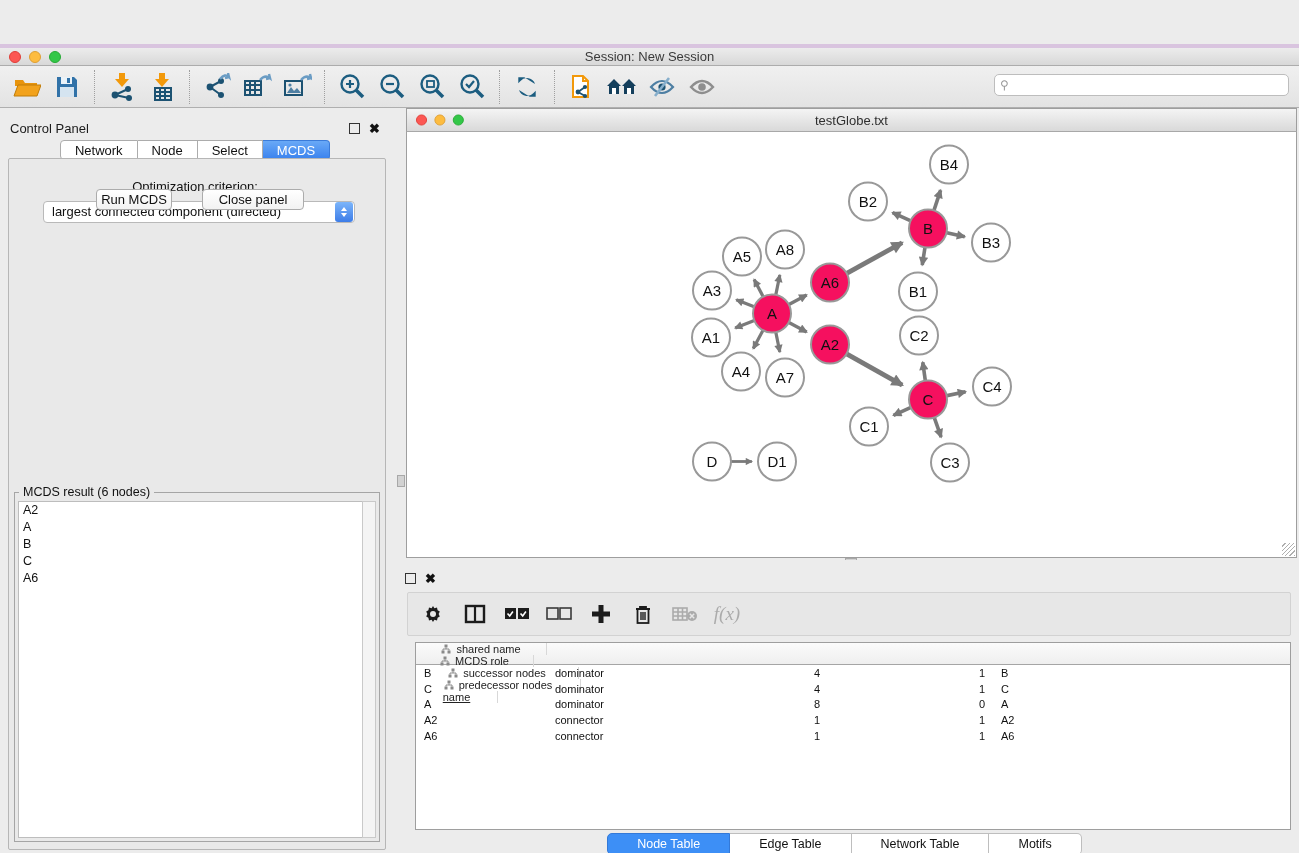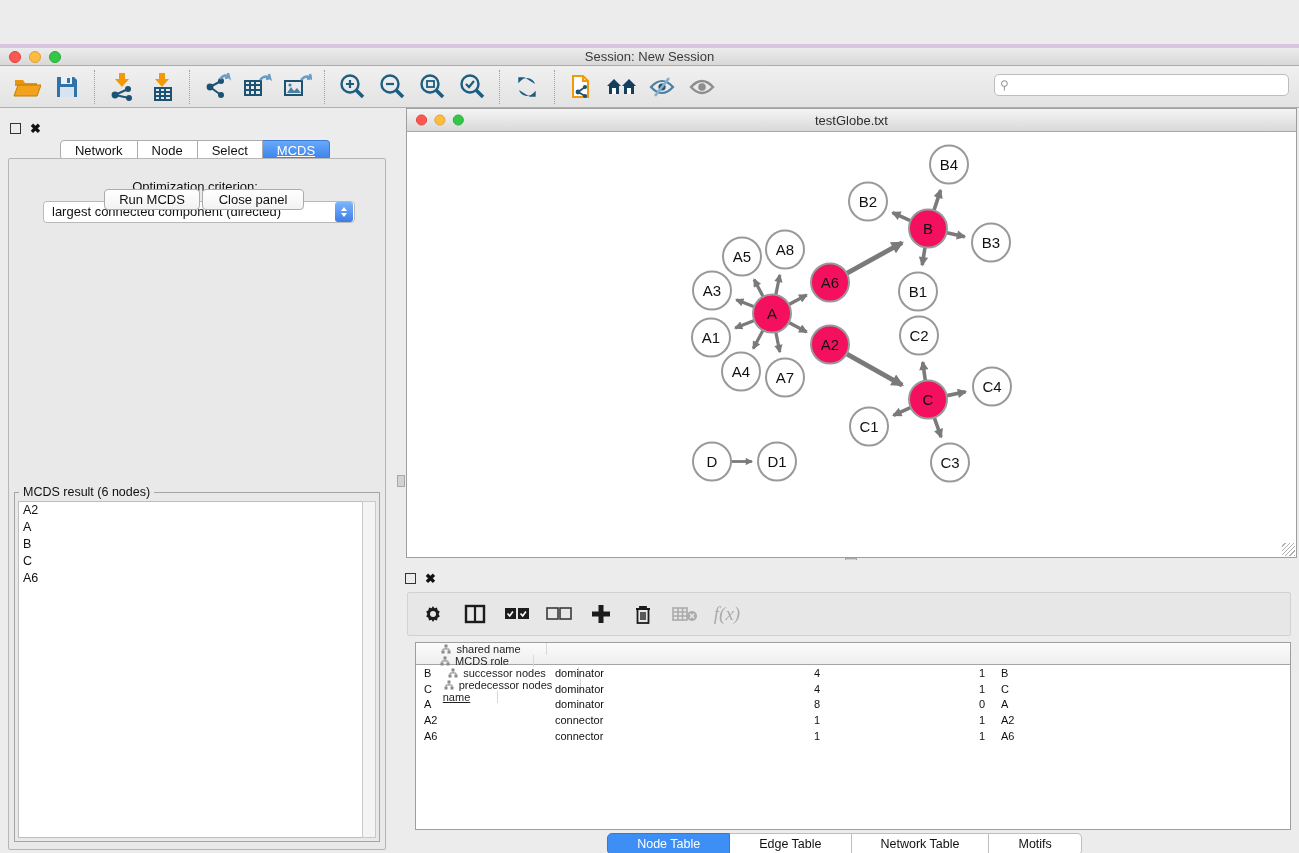--- a/index.html
+++ b/index.html
@@ -37,39 +37,39 @@
   #control-panel { left:0; top:64px; width:390px; height:754px; background:#ECECEC; }
   .panel-header { height:28px; display:flex; align-items:center; padding:0 10px; }
   .panel-header .ph-title { font-size:13px; color:#1c1c1c; flex:1; }
   .ph-float { width:11px; height:11px; border:1.5px solid #333; margin-right:9px; }
   .ph-close { font-size:13px; font-weight:700; color:#111; line-height:11px; }
 
   #cp-tabs { position:absolute; left:0; top:96px; width:390px; display:flex; justify-content:center; }
   .seg-tab { height:20px; background:#fff; border:1px solid #ACACAC; border-left:none;
     font-size:13px; padding:1px 14px 0; display:flex; align-items:center; color:#111; }
   .seg-tab:first-child { border-left:1px solid #ACACAC; border-radius:4px 0 0 4px; }
-  .seg-tab:last-child { border-radius:0 4px 4px 0;text-decoration:underline; }
+  .seg-tab:last-child { border-radius:0 4px 4px 0; }
   .seg-tab.active { background:linear-gradient(#69A9F7,#3A82EE); color:#fff; border-color:#3A7BD9; }
 
   #cp-content { left:8px; top:114px; width:378px; height:692px;
     border:1px solid #B6B6B6; background:#E9E9E9; border-radius:2px; }
   #opt-label { left:0; top:135px; width:390px; text-align:center; font-size:13px; color:#111; }
   #criterion-select { left:43px; top:157px; width:312px; height:22px; background:#fff;
     border:1px solid #B9B9B9; border-radius:4px; display:flex; align-items:center; }
   #criterion-select .sel-text { flex:1; font-size:13px; padding:0 0 1px 8px; color:#111;
     white-space:nowrap; overflow:hidden; }
   .sel-stepper { width:18px; height:20px; border-radius:3px;
     background:linear-gradient(#7CB5FA,#3D7DE8); margin-right:1px;
     display:flex; flex-direction:column; align-items:center; justify-content:center; gap:2px; }
   .tri-up { width:0; height:0; border-left:3.5px solid transparent; border-right:3.5px solid transparent; border-bottom:4.5px solid #fff; }
   .tri-down { width:0; height:0; border-left:3.5px solid transparent; border-right:3.5px solid transparent; border-top:4.5px solid #fff; }
   .push-btn { position:absolute; height:21px; background:linear-gradient(#FFFFFF,#F2F2F2);
     border:1px solid #ACACAC; border-radius:4px; font-size:13px; color:#111;
     display:flex; align-items:center; justify-content:center; }
-  #run-btn { left:104px; top:189px; width:96px; }
+  #run-btn { left:96px; top:189px; width:76px; }
   #closepanel-btn { left:202px; top:189px; width:102px; }
 
   #result-group { left:14px; top:448px; width:366px; height:350px;
     border:1px solid #A5A5A5; }
   #result-legend { position:absolute; top:-8px; left:4px; background:#E9E9E9;
     padding:0 4px; font-size:12.5px; color:#111; }
   #result-list { position:absolute; left:3px; top:8px; width:346px; height:337px;
     background:#fff; border:1px solid #BDBDBD; overflow:hidden; }
   #result-list .li { font-size:12.5px; color:#111; padding:1px 0 1px 4px; line-height:15px; }
   #result-scroll { position:absolute; right:3px; top:8px; width:14px; height:337px;
@@ -284,20 +284,21 @@
     </div>
   </div>
   <div id="quick-search">
     <span class="mag">⚲</span>
     <input type="text" placeholder="" style="">
   </div>
 </div>
 
 <div id="control-panel" class="abs">
   <div class="panel-header" style="margin-top:6px;">
+    <span class="ph-title">Control Panel</span>
     <span class="ph-float"></span>
     <span class="ph-close">✖</span>
   </div>
 </div>
 <div id="cp-tabs" class="abs">
     <div class="seg-tab">Network</div>
     <div class="seg-tab">Node</div>
     <div class="seg-tab">Select</div>
     <div class="seg-tab active">MCDS</div>
   </div>

